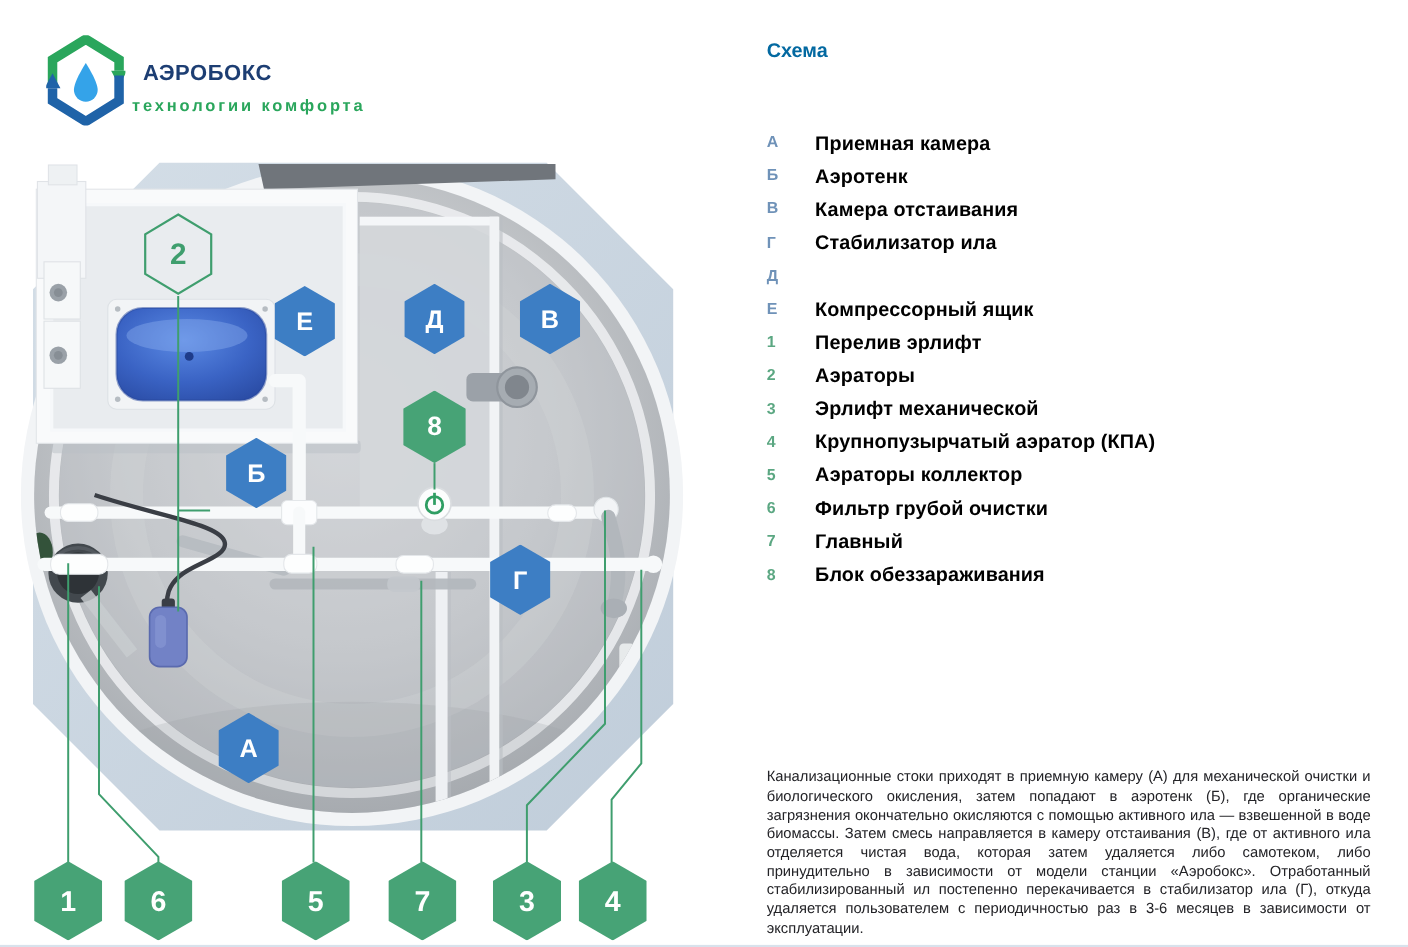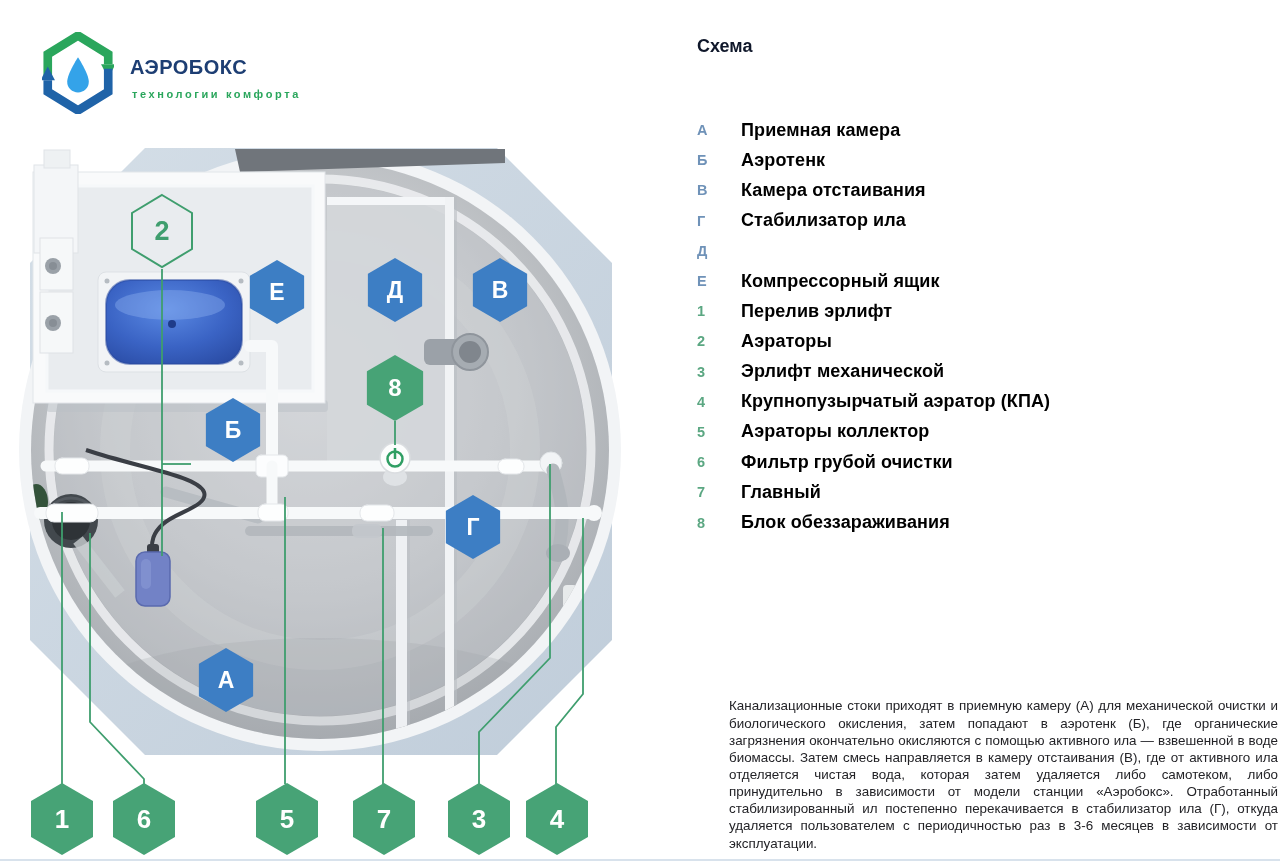--- a/index.html
+++ b/index.html
@@ -3,47 +3,47 @@
 <meta charset="utf-8">
 <style>
   html,body{margin:0;padding:0;background:#fff;}
   .page{position:relative;width:1280px;height:861px;background:#ffffff;overflow:hidden;
         font-family:"Liberation Sans",sans-serif;}
   
   .logo{position:absolute;left:40px;top:30px;width:300px;height:90px;}
   .logo-icon{position:absolute;left:2px;top:2px;width:72px;height:82px;}
   .brand{position:absolute;left:90px;top:26px;font-size:20px;font-weight:800;
          color:#1d3e73;letter-spacing:.5px;white-space:nowrap;}
-  .tagline{position:absolute;left:92px;top:58px;font-size:11px;font-weight:700;
+  .tagline{position:absolute;left:80px;top:58px;font-size:15px;font-weight:700;
            color:#2aa65c;letter-spacing:2.6px;white-space:nowrap;}
   
   .diagram{position:absolute;left:0;top:0;width:660px;height:861px;}
   .diagram svg{position:absolute;left:0;top:0;}
   .hex{position:absolute;display:flex;align-items:center;justify-content:center;
        transform:translate(-50%,-50%);color:#fff;font-weight:700;
        clip-path:polygon(50% 0,100% 25%,100% 75%,50% 100%,0 75%,0 25%);}
   .hex.blue{background:#3d7ec4;}
   .hex.green{background:#47a376;}
   .hex-outline{position:absolute;transform:translate(-50%,-50%);display:flex;
        align-items:center;justify-content:center;color:#3f9e6e;font-weight:700;}
   .hex-outline svg{position:absolute;inset:0;}
   .hex-outline span{position:relative;}
   .sz-ch{width:55px;height:64px;font-size:23px;}
   .sz-num{width:62px;height:72px;font-size:26px;}
   .sz-8{width:57px;height:66px;font-size:24px;}
   
-  .scheme-title{position:absolute;left:697px;top:36px;font-size:18px;font-weight:700;color:#0f172a;}
+  .scheme-title{position:absolute;left:697px;top:36px;font-size:18px;font-weight:700;color:#0369a1;}
   .legend{position:absolute;left:697px;top:115px;width:560px;}
   .legend-row{display:flex;align-items:center;height:30.2px;}
   .legend-marker{width:44px;font-size:14.5px;font-weight:700;}
   .legend-marker.letter{color:#6f92b8;}
   .legend-marker.number{color:#5ba782;}
   .legend-label{font-size:18px;font-weight:700;color:#000000;letter-spacing:.1px;}
   .description{position:absolute;left:697px;top:684px;width:549px;font-size:13.4px;
-       line-height:17.15px;text-align:justify;color:#232327;margin-left:32px;}
+       line-height:17.15px;text-align:justify;color:#232327;}
   .bottom-line{position:absolute;left:0;right:0;bottom:0;height:2px;background:#d8e2ec;}
 </style>
 </head>
 <body>
 
 <div class="page">
 
   <div class="logo">
     <svg class="logo-icon" viewBox="0 0 100 112">
       <path d="M8,62 L8,30 L50,4 L92,30 L92,44" fill="none" stroke="#2aa65c" stroke-width="12"></path>

